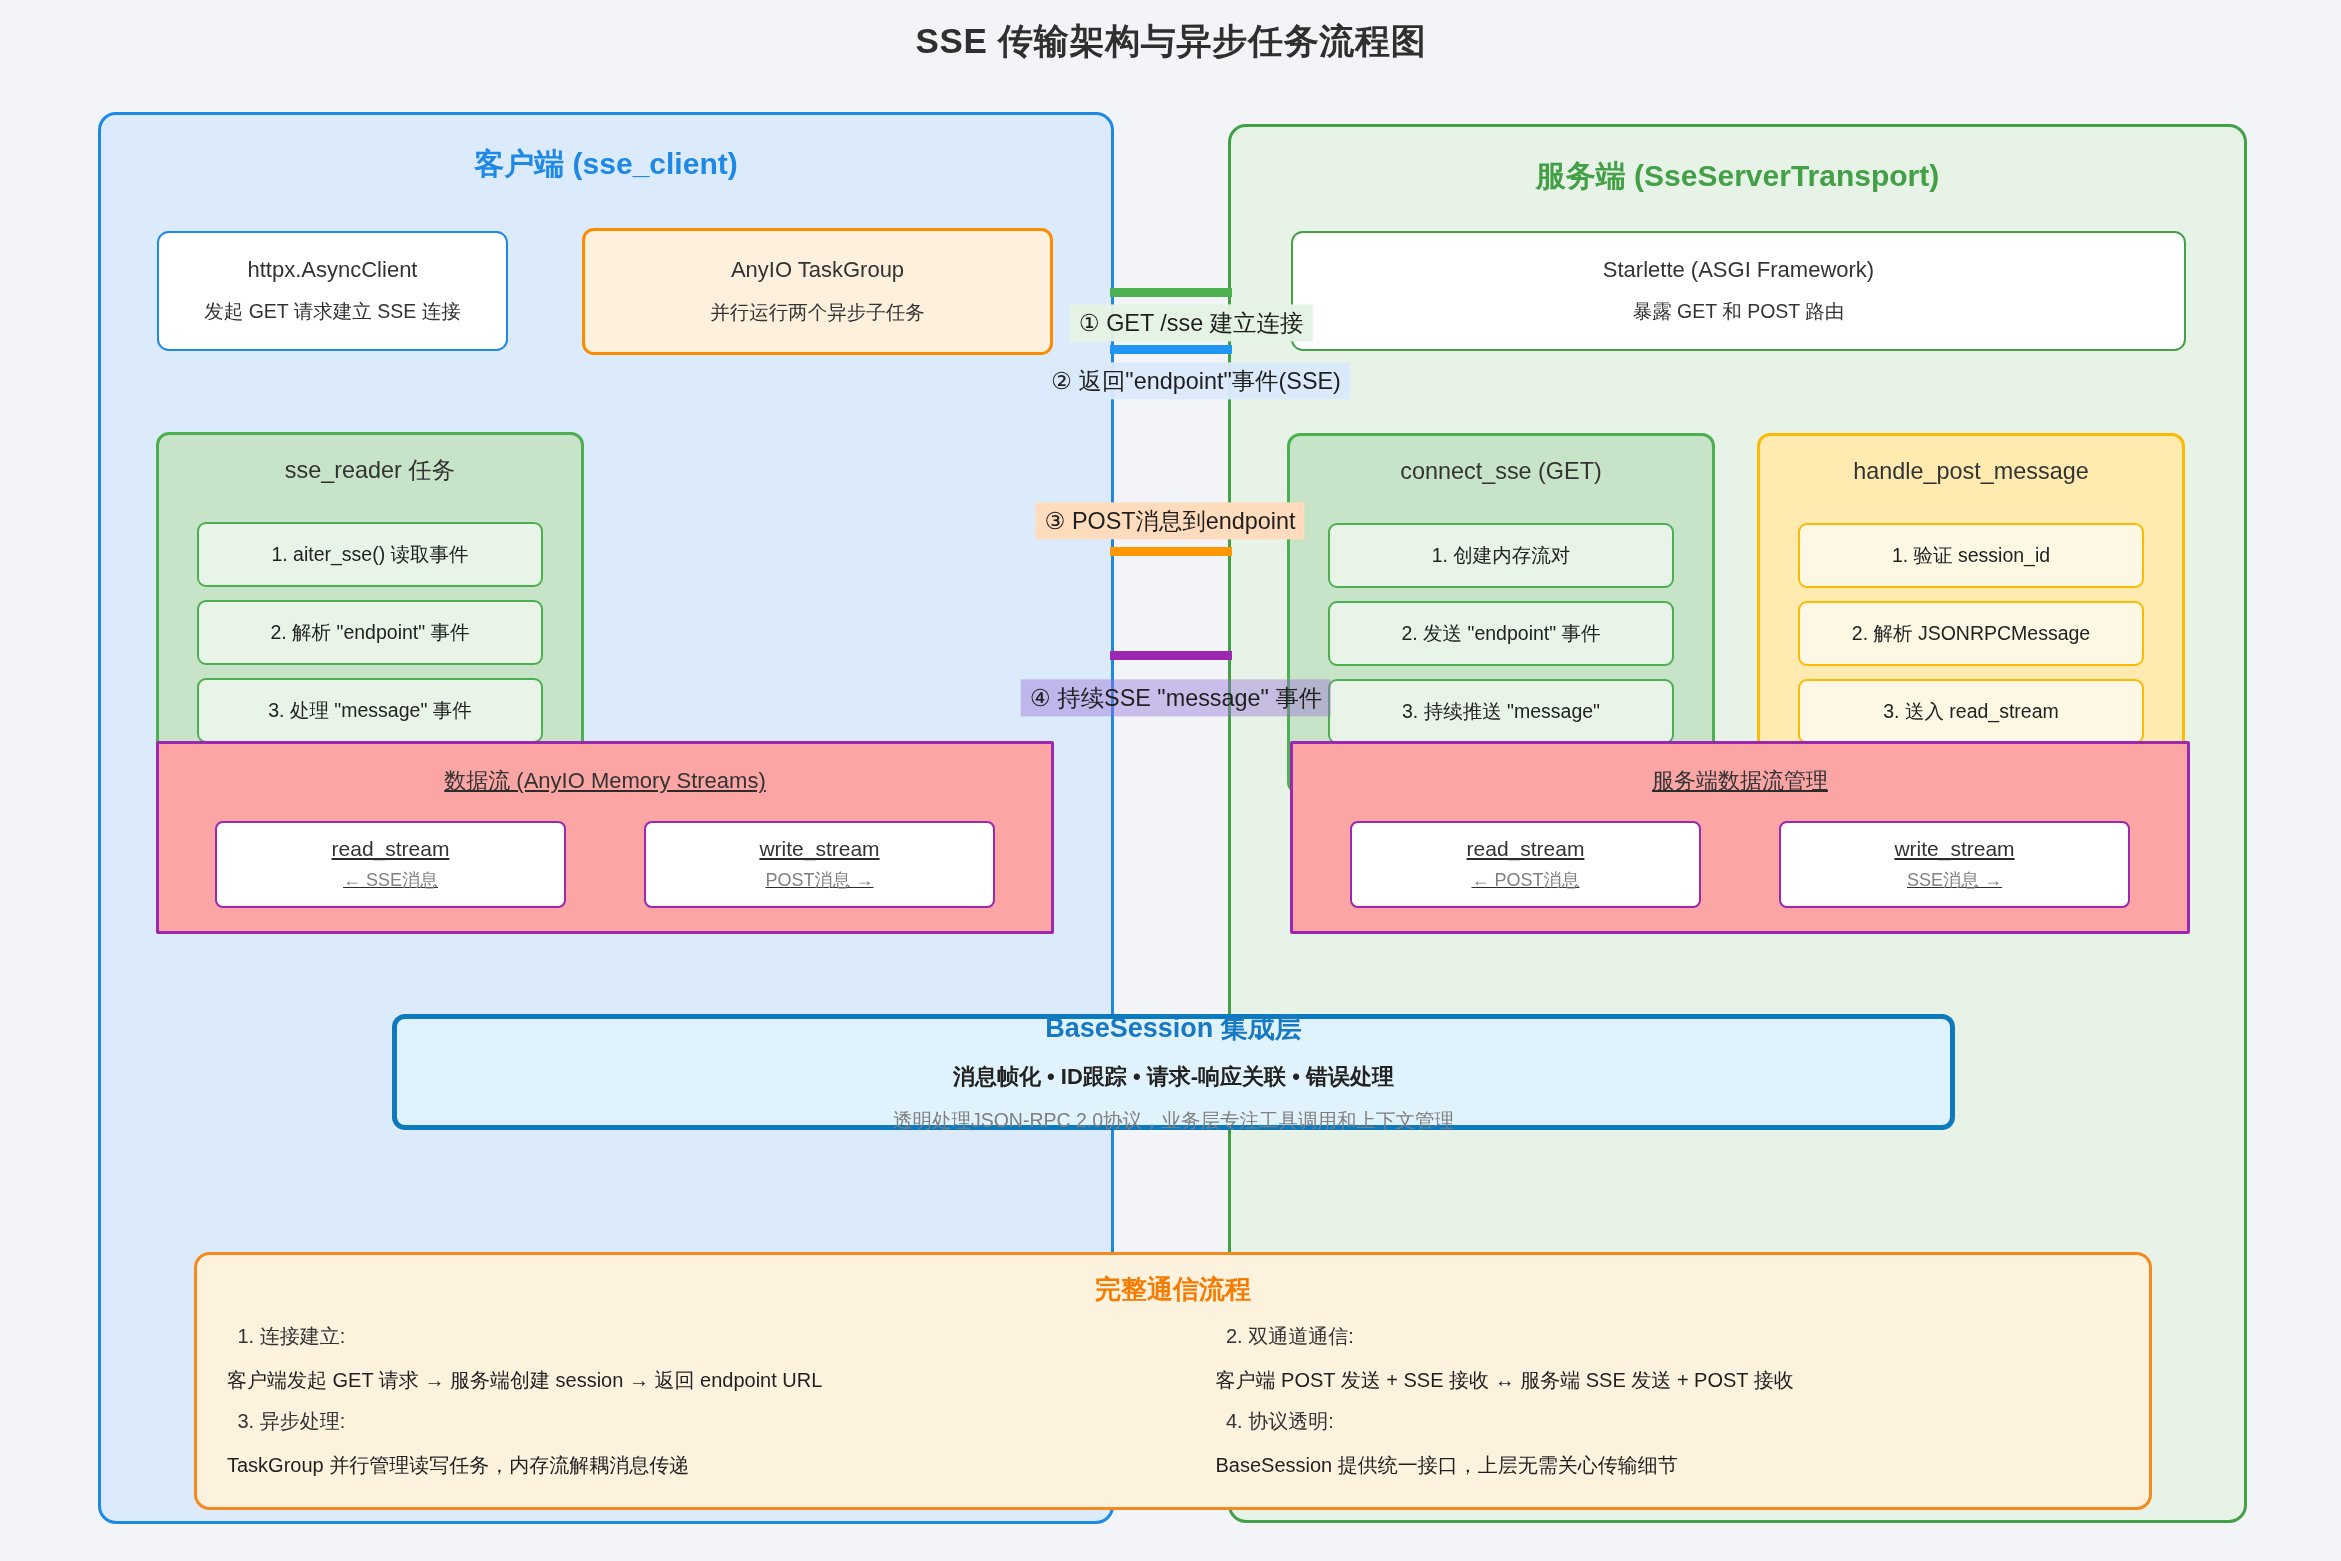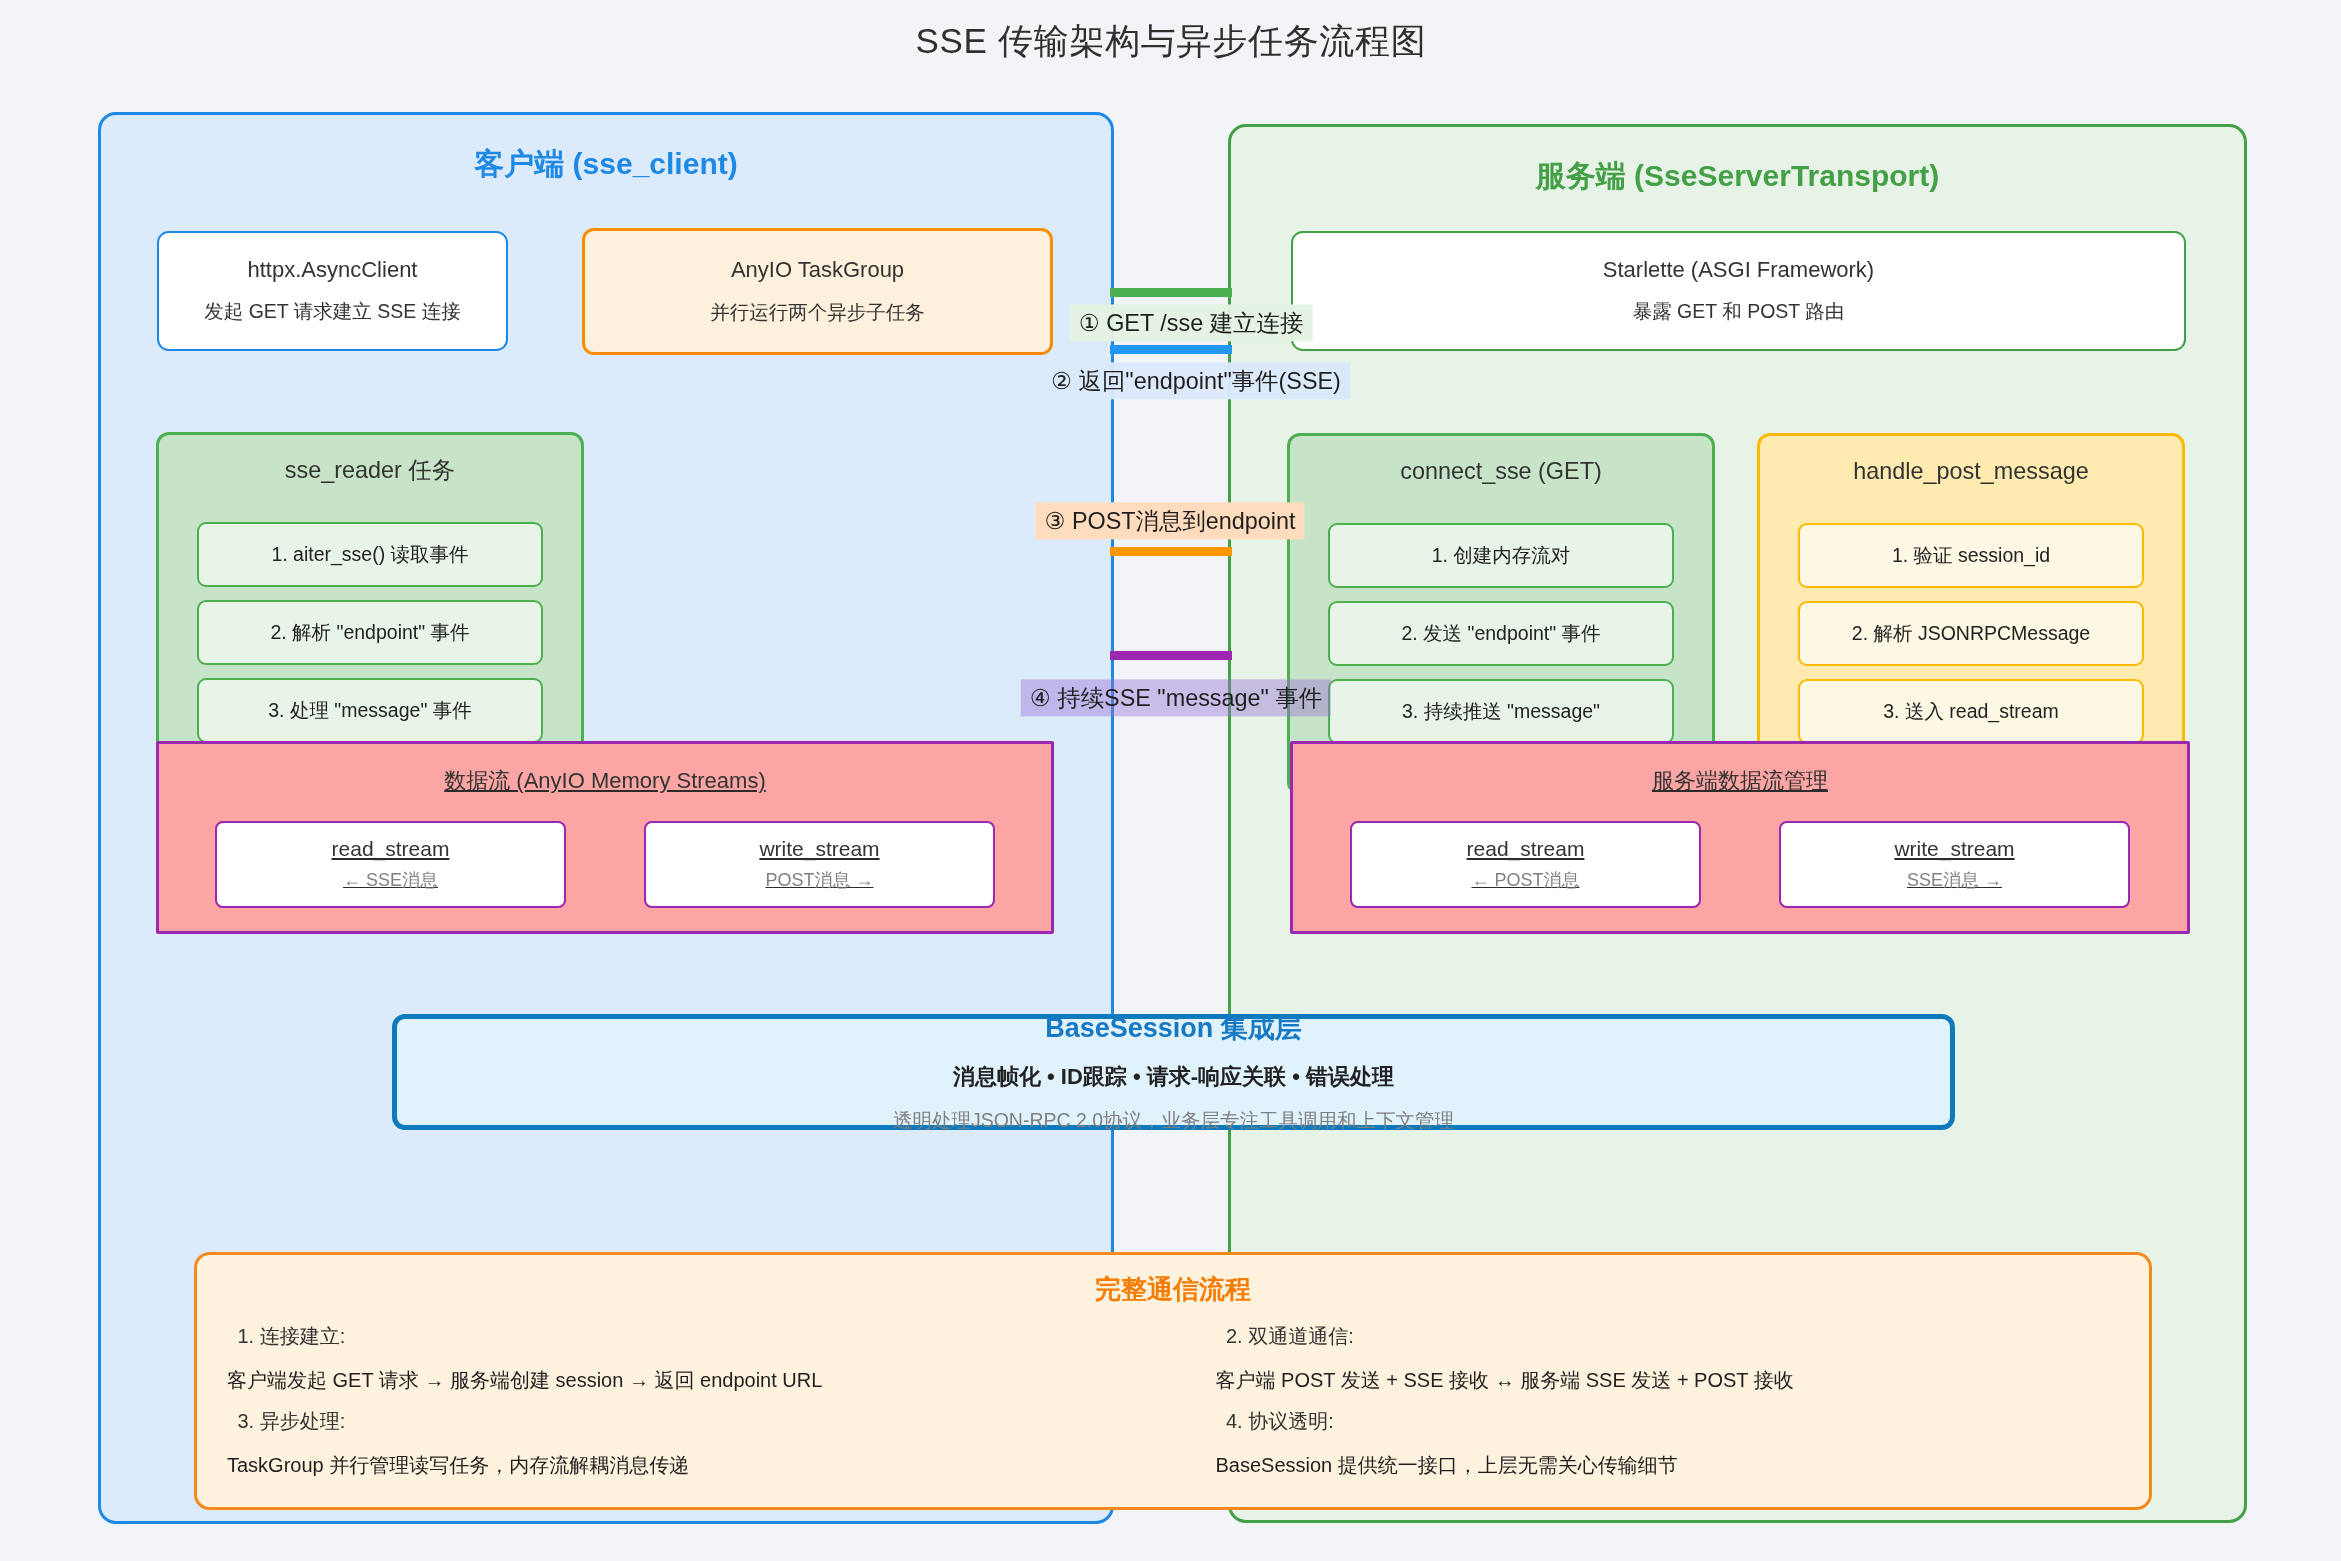--- a/index.html
+++ b/index.html
@@ -5,21 +5,21 @@
   * { margin:0; padding:0; box-sizing:border-box; }
   html,body { background:#f2f4f8; }
   .canvas {
     position:relative; width:2342px; height:1561px;
     background:#f2f4f8; overflow:hidden;
     font-family:"Liberation Sans","DejaVu Sans",sans-serif;
     color:#2b2b2b;
   }
   .page-title {
     position:absolute; left:0; top:18px; width:100%;
-    text-align:center; font-size:35px; font-weight:400; color:#2f2f2f;
+    text-align:center; font-size:35px; font-weight:700; color:#2f2f2f;
     letter-spacing:0.7px;
   }
   
   .lane { position:absolute; border-radius:18px; }
   .lane.client { left:98px; top:112px; width:1016px; height:1412px;
     background:#dcebfc; border:3.9px solid #1e88e5; }
   .lane.server { left:1228px; top:124px; width:1019px; height:1399px;
     background:#e7f3e7; border:3.9px solid #43a047; }
   .lane-title { position:absolute; top:29px; left:0; width:100%;
     text-align:center; font-size:30px; font-weight:600; }

